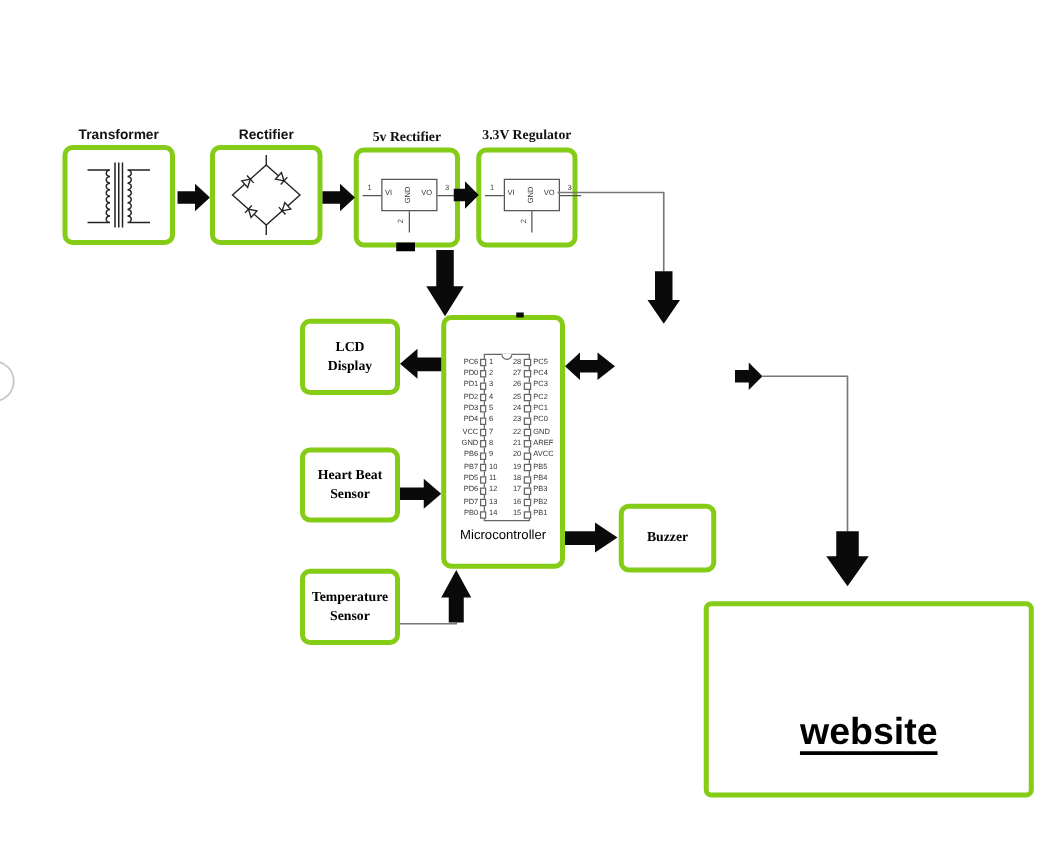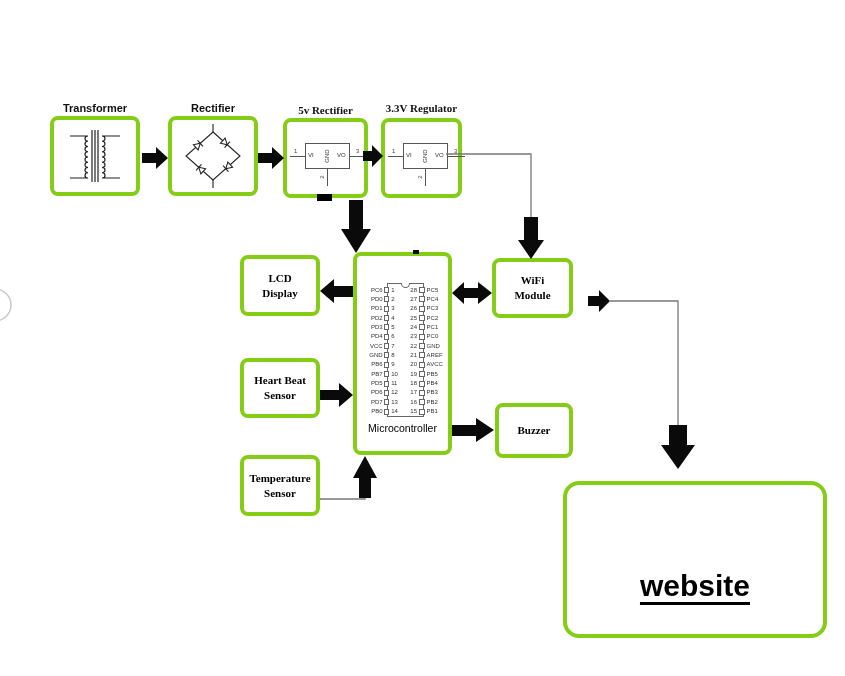--- a/index.html
+++ b/index.html
@@ -43,21 +43,21 @@
   .pin-row { position:absolute; left:0; width:100%; height:9px; display:flex; align-items:center; padding-left:6px; box-sizing:border-box; }
   .pin-row span { font:6px "Liberation Sans", sans-serif; color:#333; line-height:9px; display:block; }
   .pin-row .pl { width:22px; text-align:right; }
   .pin-row .sq { width:4px; height:4px; border:1px solid #666; background:#fff; margin:0 0 0 1px; box-sizing:content-box; }
   .pin-row .ln { width:9px; padding-left:2px; }
   .pin-row .mid { width:11px; }
   .pin-row .rn { width:9px; text-align:right; padding-right:1px; }
   .pin-row .rl { width:24px; padding-left:2px; }
   .mcu-label { position:absolute; left:0; top:166px; width:100%; text-align:center; font:10.5px "Liberation Sans", sans-serif; color:#000; }
   
-  #website-box { border-radius:16px; }
+  #website-box { border-radius:6px; }
   .website-text {
     font:bold 30px "Liberation Sans", sans-serif; color:#000;
     text-decoration:underline; text-decoration-thickness:3px; text-underline-offset:6px;
     margin-top:52px;
   }
   svg.overlay { position:absolute; left:0; top:0; z-index:3; pointer-events:none; }
 </style>
 </head>
 <body>
 
@@ -248,26 +248,20 @@
           <span class="ln">14</span>
           <span class="mid"></span>
           <span class="rn">15</span>
           <span class="sq"></span>
           <span class="rl">PB1</span>
         </div>
       </div>
     <div class="mcu-label">Microcontroller</div>
   </div>
 
-  <div class="box" style="left:492px;top:210px;width:81px;height:60px;">
-    <div class="box-label">
-      <div>WiFi</div>
-      <div>Module</div>
-    </div>
-  </div>
   <div class="box" style="left:495px;top:355px;width:78px;height:55px;">
     <div class="box-label">Buzzer</div>
   </div>
 
   <div class="box" id="website-box" style="left:563px;top:433px;width:264px;height:157px;">
     <div class="website-text">website</div>
   </div>
 
   <svg class="overlay" width="845" height="676" viewBox="0 0 845 676">
 

